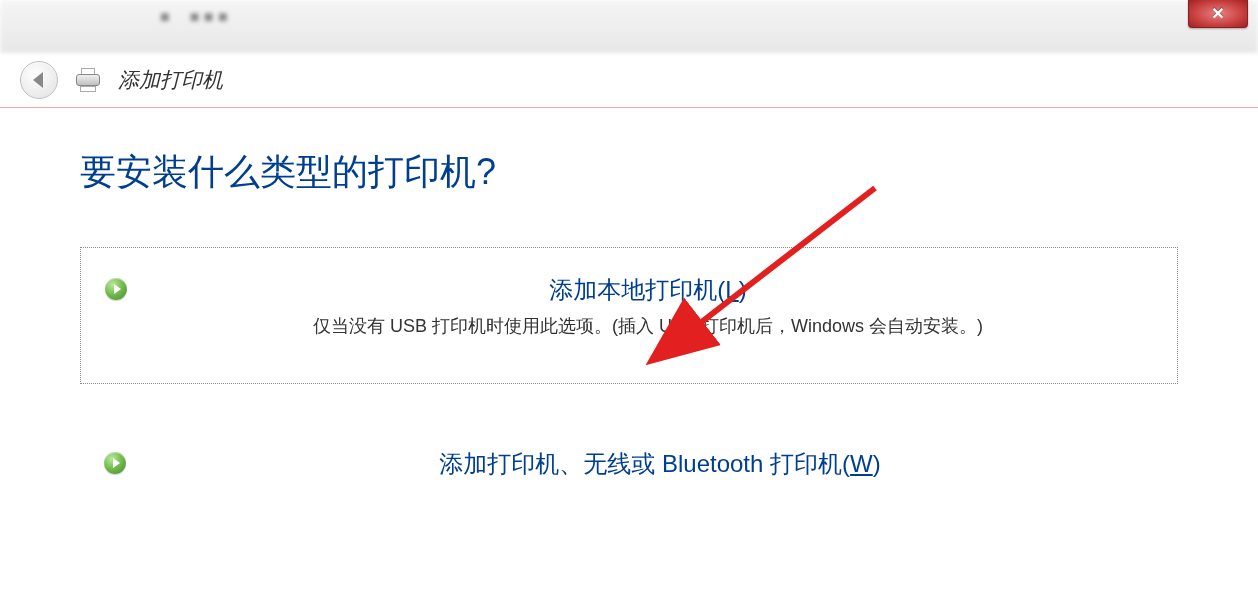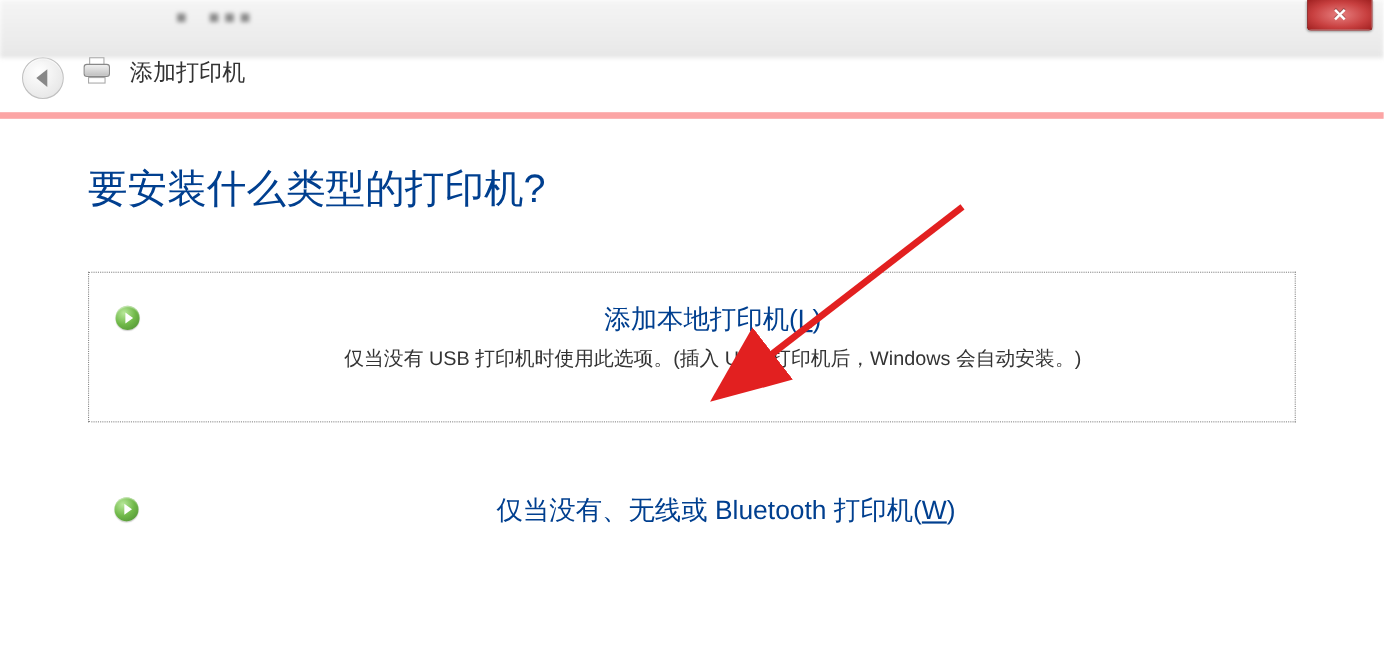--- a/index.html
+++ b/index.html
@@ -52,23 +52,25 @@
     }
     .close-x {
       color: #fff;
       font-size: 16px;
       font-weight: bold;
       text-shadow: 0 -1px 1px rgba(0,0,0,0.4);
     }
     .header {
       height: 56px;
       display: flex;
+      align-items: center;
       padding: 0 20px;
-      border-bottom: 6px solid #fca5a5;
+      border-bottom: 1px solid #fca5a5;
       gap: 16px;
+      font-style: italic;
     }
     .back-button {
       width: 38px;
       height: 38px;
       border-radius: 50%;
       border: 1px solid #c0c0c0;
       background: radial-gradient(circle at 40% 35%, #ffffff, #e0e0e0);
       display: flex;
       align-items: center;
       justify-content: center;
@@ -242,18 +244,18 @@
     </div>
   </div>
 
   <div class="second-option">
     <div class="option-item">
       <div class="arrow-icon">
         <div class="arrow-inner"></div>
       </div>
       <div class="option-text">
         <div class="option-title">
-          <span>仅当没有、无线或 Bluetooth 打印机(</span><span class="shortcut">W</span><span>)</span>
+          <span>添加打印机、无线或 Bluetooth 打印机(</span><span class="shortcut">W</span><span>)</span>
         </div>
       </div>
     </div>
   </div>
 </div>
 
 </body></html>

